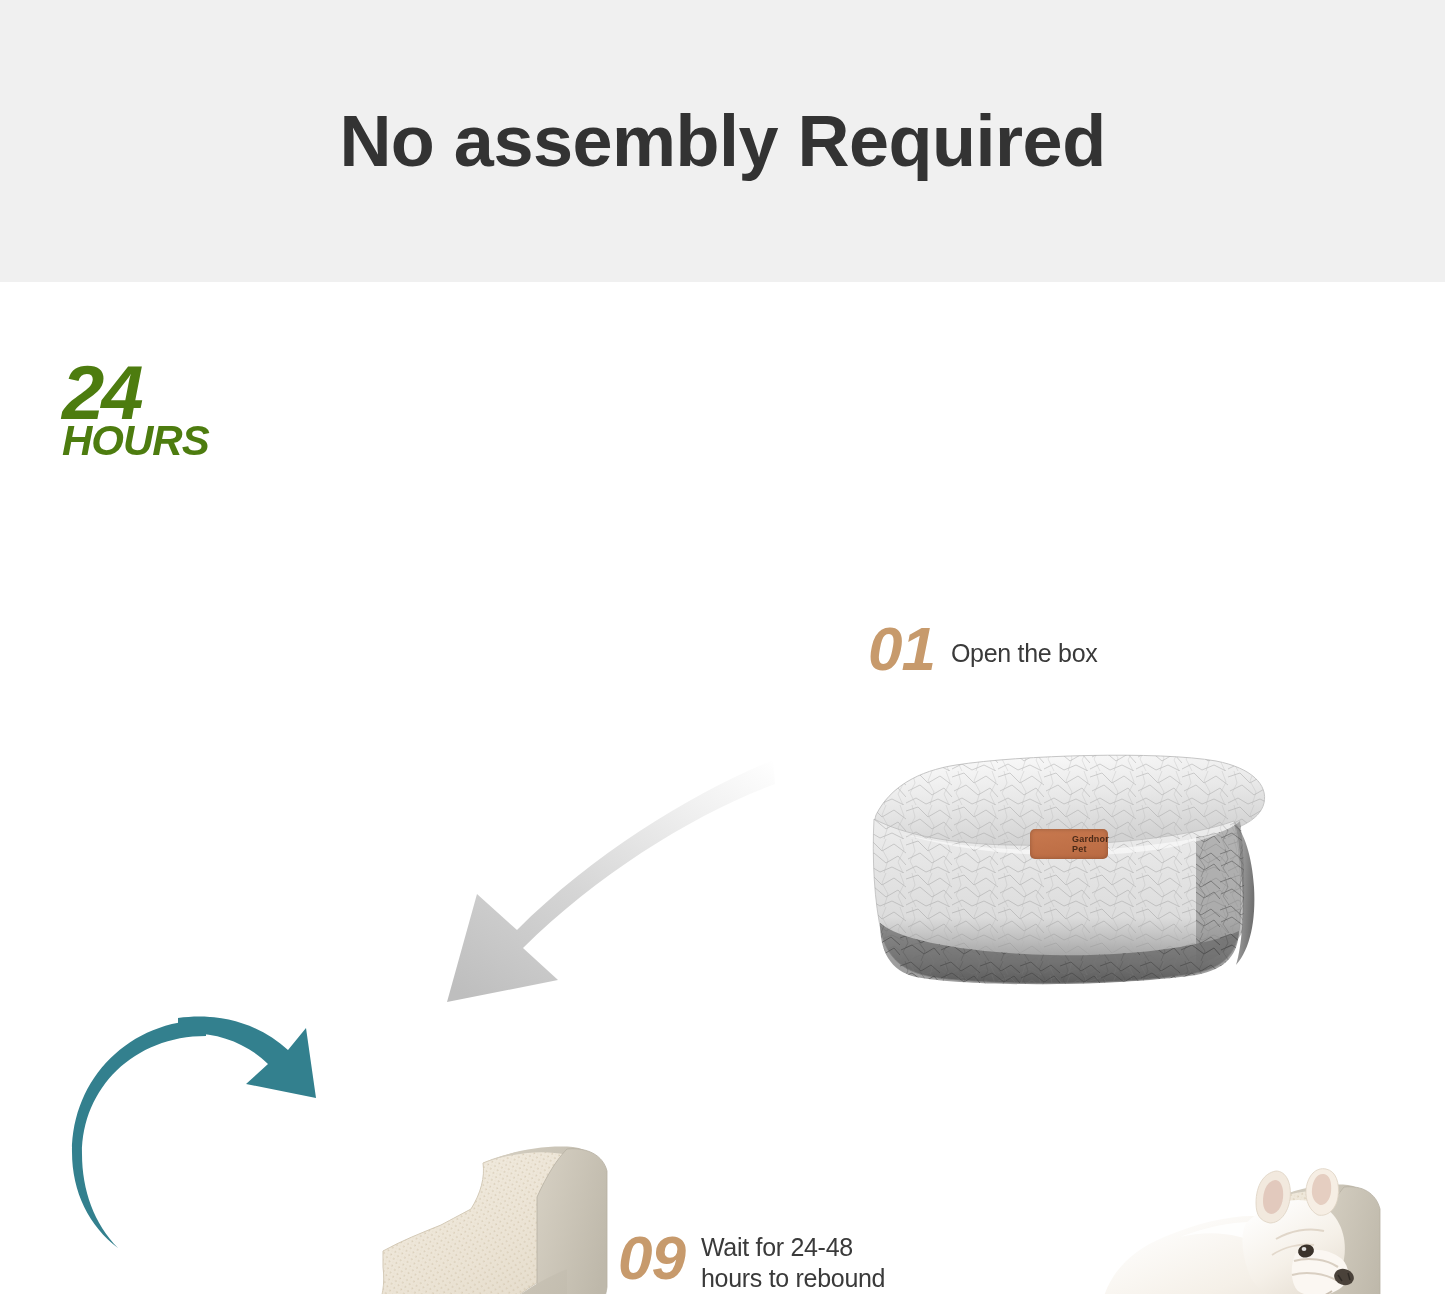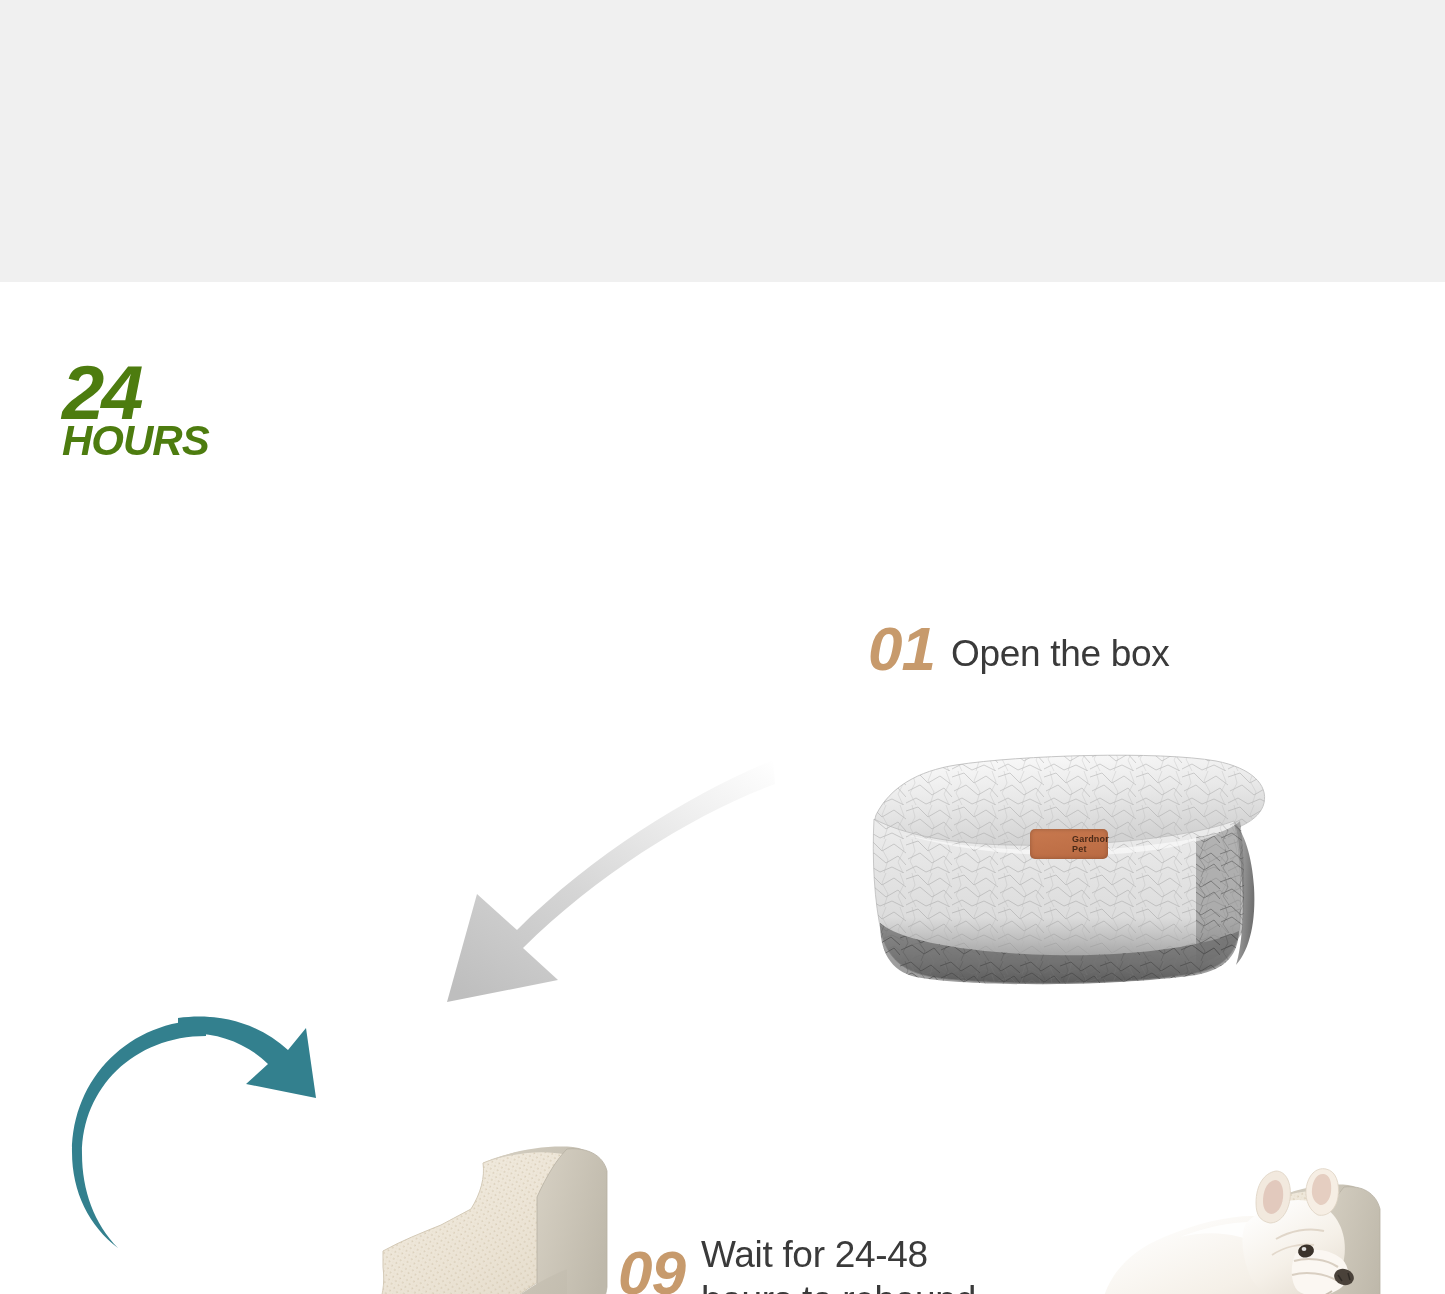--- a/index.html
+++ b/index.html
@@ -36,21 +36,21 @@
   }
 
   
   .step-label{ position:absolute; display:flex; align-items:center; }
   .step-num{
     font-size:62px; font-weight:bold; font-style:italic;
     color:#C79A6C; line-height:0.95; letter-spacing:-1px;
     margin-right:16px; flex:0 0 auto;
   }
   .step-text{
-    font-size:37px; font-weight:500; color:#3A3A3A;
+    font-size:25px; font-weight:500; color:#3A3A3A;
     line-height:1.22; letter-spacing:-0.3px; padding-top:8px;
     white-space:pre-line;
   }
 
   #step-01{ left:868px; top:338px; }
   #step-02{ left:618px; top:942px; }
 
   
   #package-art{ position:absolute; left:860px; top:455px; width:420px; height:250px; }
   .pkg-label{
@@ -80,20 +80,21 @@
   #dog-stairs-art{ position:absolute; left:1060px; top:885px; width:345px; height:290px; }
 
   
   #arrow-1{ position:absolute; left:395px; top:470px; width:380px; height:260px; }
 </style>
 </head>
 <body>
 
 <div id="header-band">
   <div id="header-title">
+    <span class="ln">No assembly Required</span>
   </div>
 </div>
 
 <div id="stage">
 
   <svg id="arrow-1" viewBox="0 0 380 260">
     <defs>
       <linearGradient id="ag1" x1="1" y1="0" x2="0.08" y2="1">
         <stop offset="0%" stop-color="#FFFFFF"></stop>
         <stop offset="25%" stop-color="#EFEFEF"></stop>

